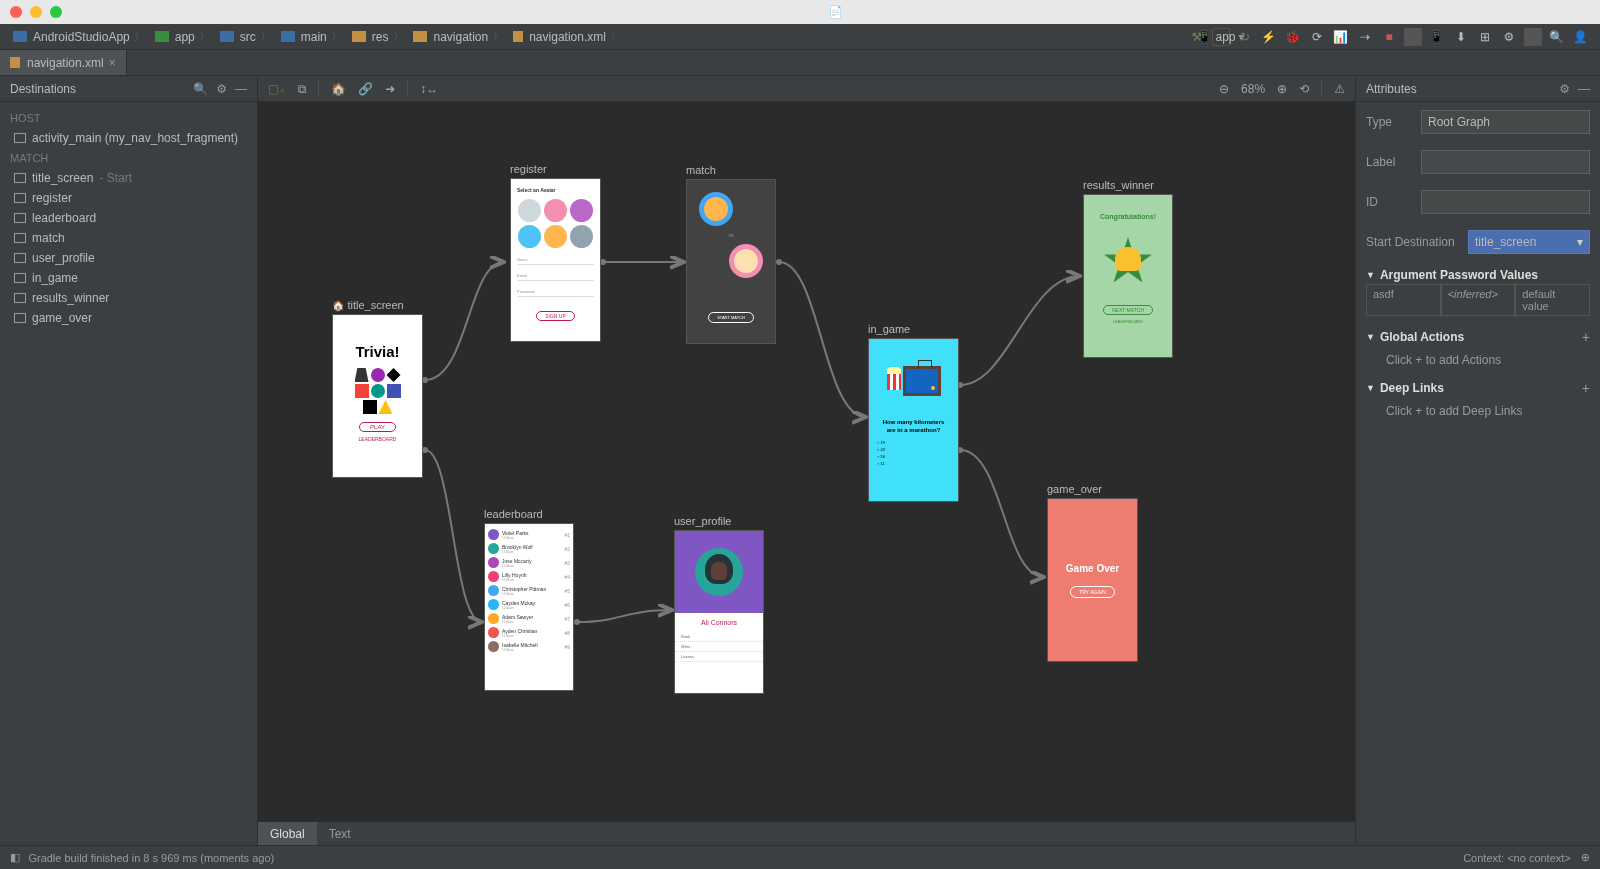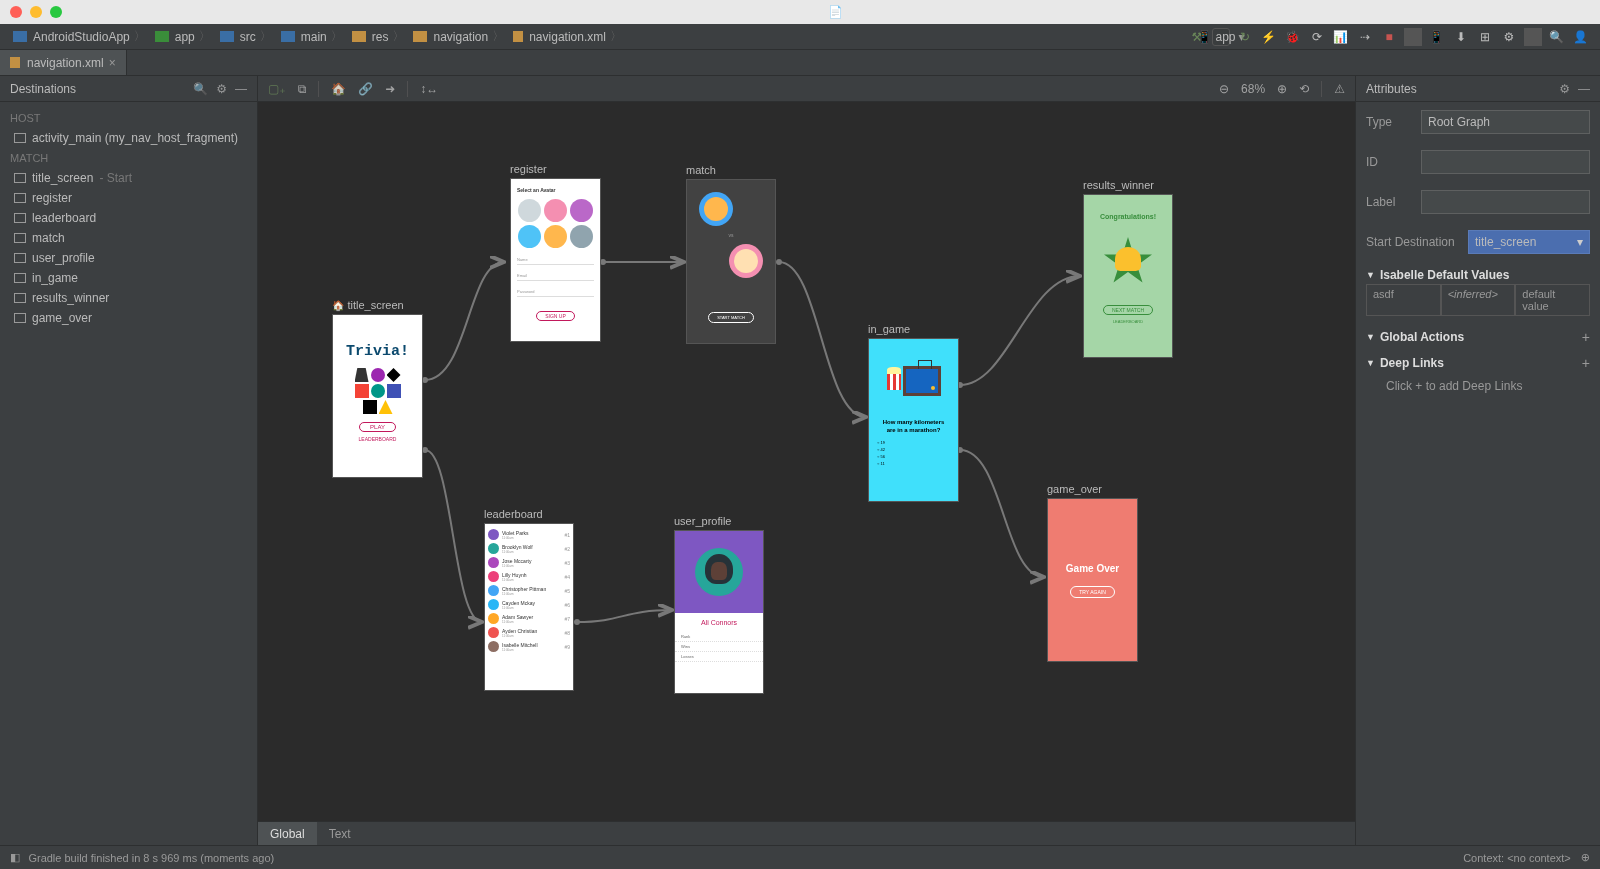--- a/index.html
+++ b/index.html
@@ -57,21 +57,21 @@
     .status-bar{height:24px;background:#3c3f41;display:flex;align-items:center;justify-content:space-between;padding:0 10px;border-top:1px solid #2d2f30;font-size:11px;color:#999}
     .fi{width:14px;height:11px;background:#3a8d3a;display:inline-block;margin-right:2px}
     .fi.blue{background:#3a6ea5}
     .fi.orange{background:#c29043}
     .fi.file{background:#c29043;width:10px}
     .fi.prj{background:#3a6ea5}
     .run-conf{background:#3a3d3e;border:1px solid #555;padding:1px 6px;display:flex;align-items:center;gap:4px;border-radius:3px}
     .avatar-circle{width:23px;height:23px;border-radius:50%}
     
     .title-mock{width:91px;height:164px;background:#fff;display:flex;flex-direction:column;align-items:center;padding-top:28px}
-    .title-mock h4{color:#0c4a6e;font-family:Liberation Mono, monospace;font-size:15px}
+    .title-mock h4{color:#000000;font-family:Liberation Sans, sans-serif;font-size:15px}
     .icon-grid{display:flex;flex-wrap:wrap;width:60px;justify-content:center;gap:2px;margin:8px 0}
     .icon-grid span{width:14px;height:14px;display:inline-block}
     .play-btn{border:1.5px solid #c2185b;color:#c2185b;font-size:6px;padding:1px 10px;border-radius:8px;margin-bottom:4px}
     .lb-link{font-size:5px;color:#c2185b}
     
     .reg-mock{width:91px;height:164px;background:#fff;padding:8px 6px;display:flex;flex-direction:column;gap:4px}
     .reg-mock h6{font-size:5px;color:#333}
     .av-grid{display:flex;flex-wrap:wrap;gap:3px;justify-content:center;padding:2px 0}
     .signup-btn{border:1.5px solid #c2185b;color:#c2185b;font-size:5px;padding:1px 8px;border-radius:8px;align-self:center;margin-top:auto;margin-bottom:12px}
     .reg-field{font-size:4px;color:#999;border-bottom:1px solid #ddd;padding:2px 0;margin:1px 0}
@@ -524,48 +524,49 @@
       <div class="panel-header-icons">
         <span>⚙</span>
         <span>—</span>
       </div>
     </div>
     <div class="attr-row">
       <span class="attr-label">Type</span>
       <input class="attr-input" readonly="" value="Root Graph" style="">
     </div>
     <div class="attr-row">
+      <span class="attr-label">Label</span>
+      <input class="attr-input" value="" style="">
+    </div>
+    <div class="attr-row">
       <span class="attr-label">ID</span>
-      <input class="attr-input" value="" style="">
-    </div>
-    <div class="attr-row">
-      <span class="attr-label">Label</span>
       <input class="attr-input" value="" style="">
     </div>
     <div class="attr-row">
       <span class="attr-label" style="width:92px">Start Destination</span>
       <div class="attr-input attr-select" style="display:flex;align-items:center;justify-content:space-between">
           <span>title_screen</span>
           <span style="color:#ccc">▾</span>
         </div>
     </div>
     <div class="attr-section">
         <span class="chev">▼</span>
-        <b>Isabelle Default Values</b>
+        <b>Argument Password Values</b>
       </div>
     <div class="attr-table">
       <span>asdf</span>
       <span style="font-style:italic">&lt;inferred&gt;</span>
       <span>default value</span>
     </div>
     <div class="attr-section">
         <span class="chev">▼</span>
         <b>Global Actions</b>
         <span class="plus">+</span>
       </div>
+    <div class="attr-hint">Click + to add Actions</div>
     <div class="attr-section">
         <span class="chev">▼</span>
         <b>Deep Links</b>
         <span class="plus">+</span>
       </div>
     <div class="attr-hint">Click + to add Deep Links</div>
   </div>
 </div>
 
 <div class="status-bar">

